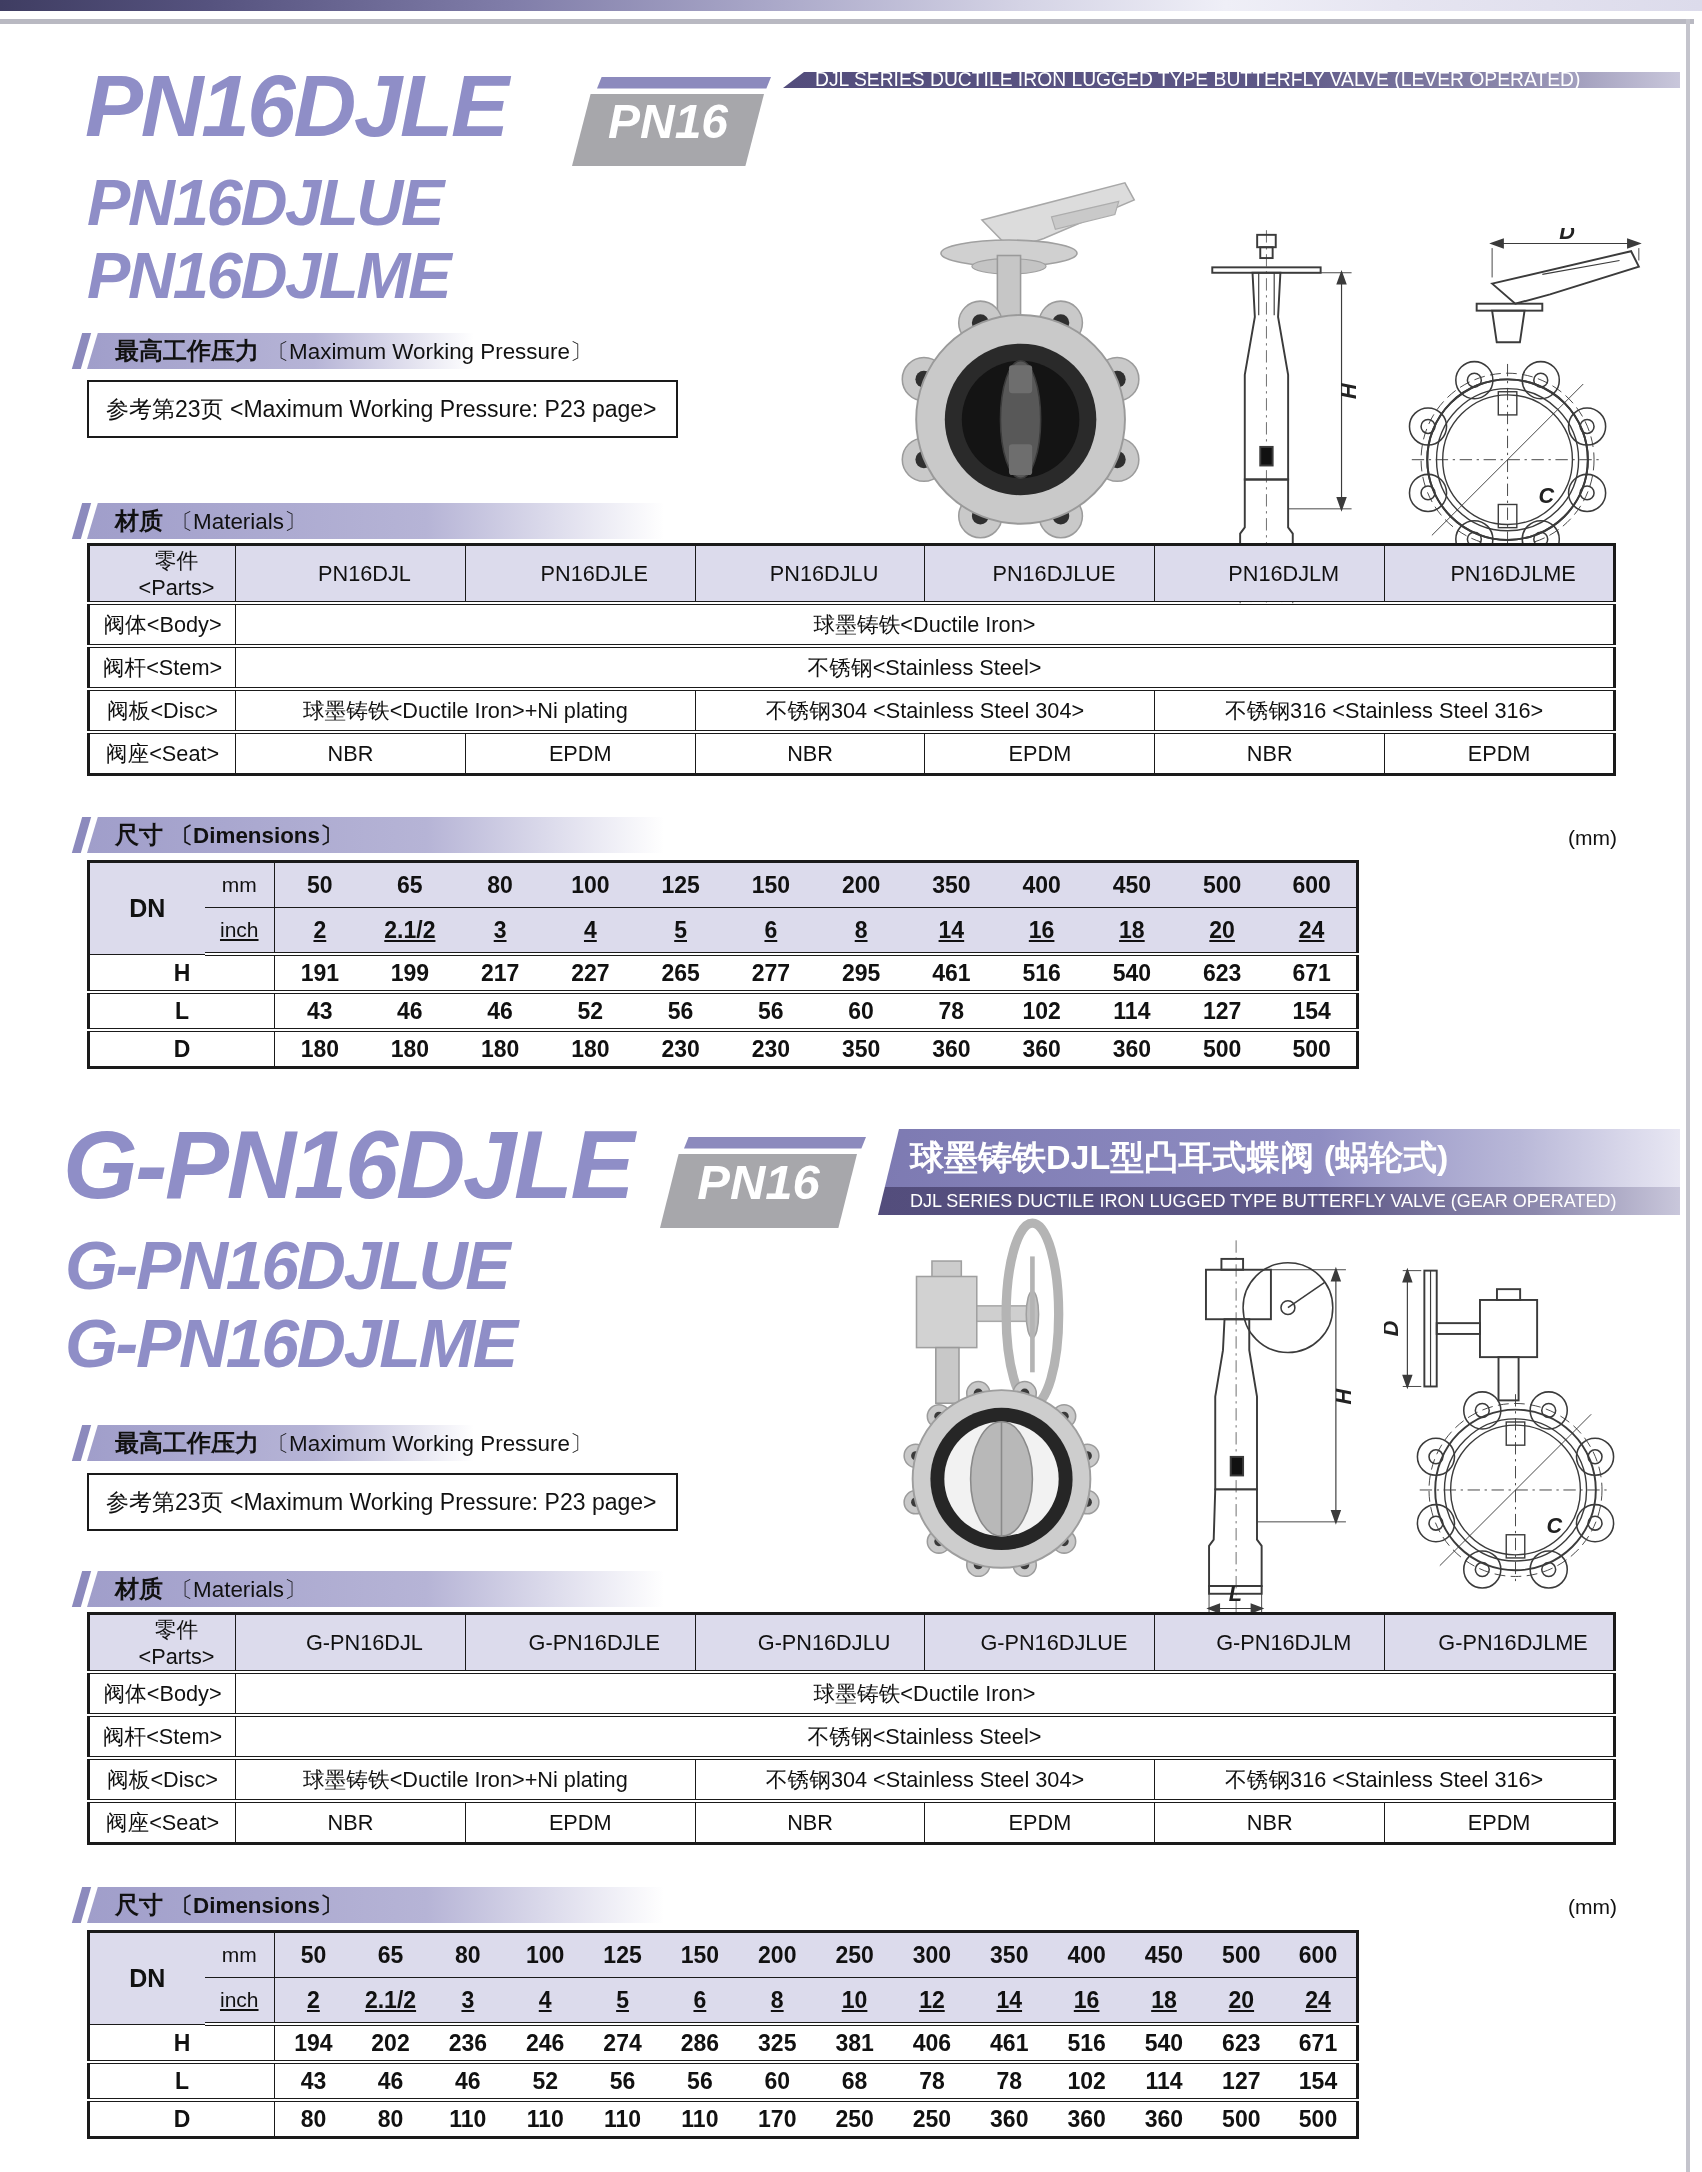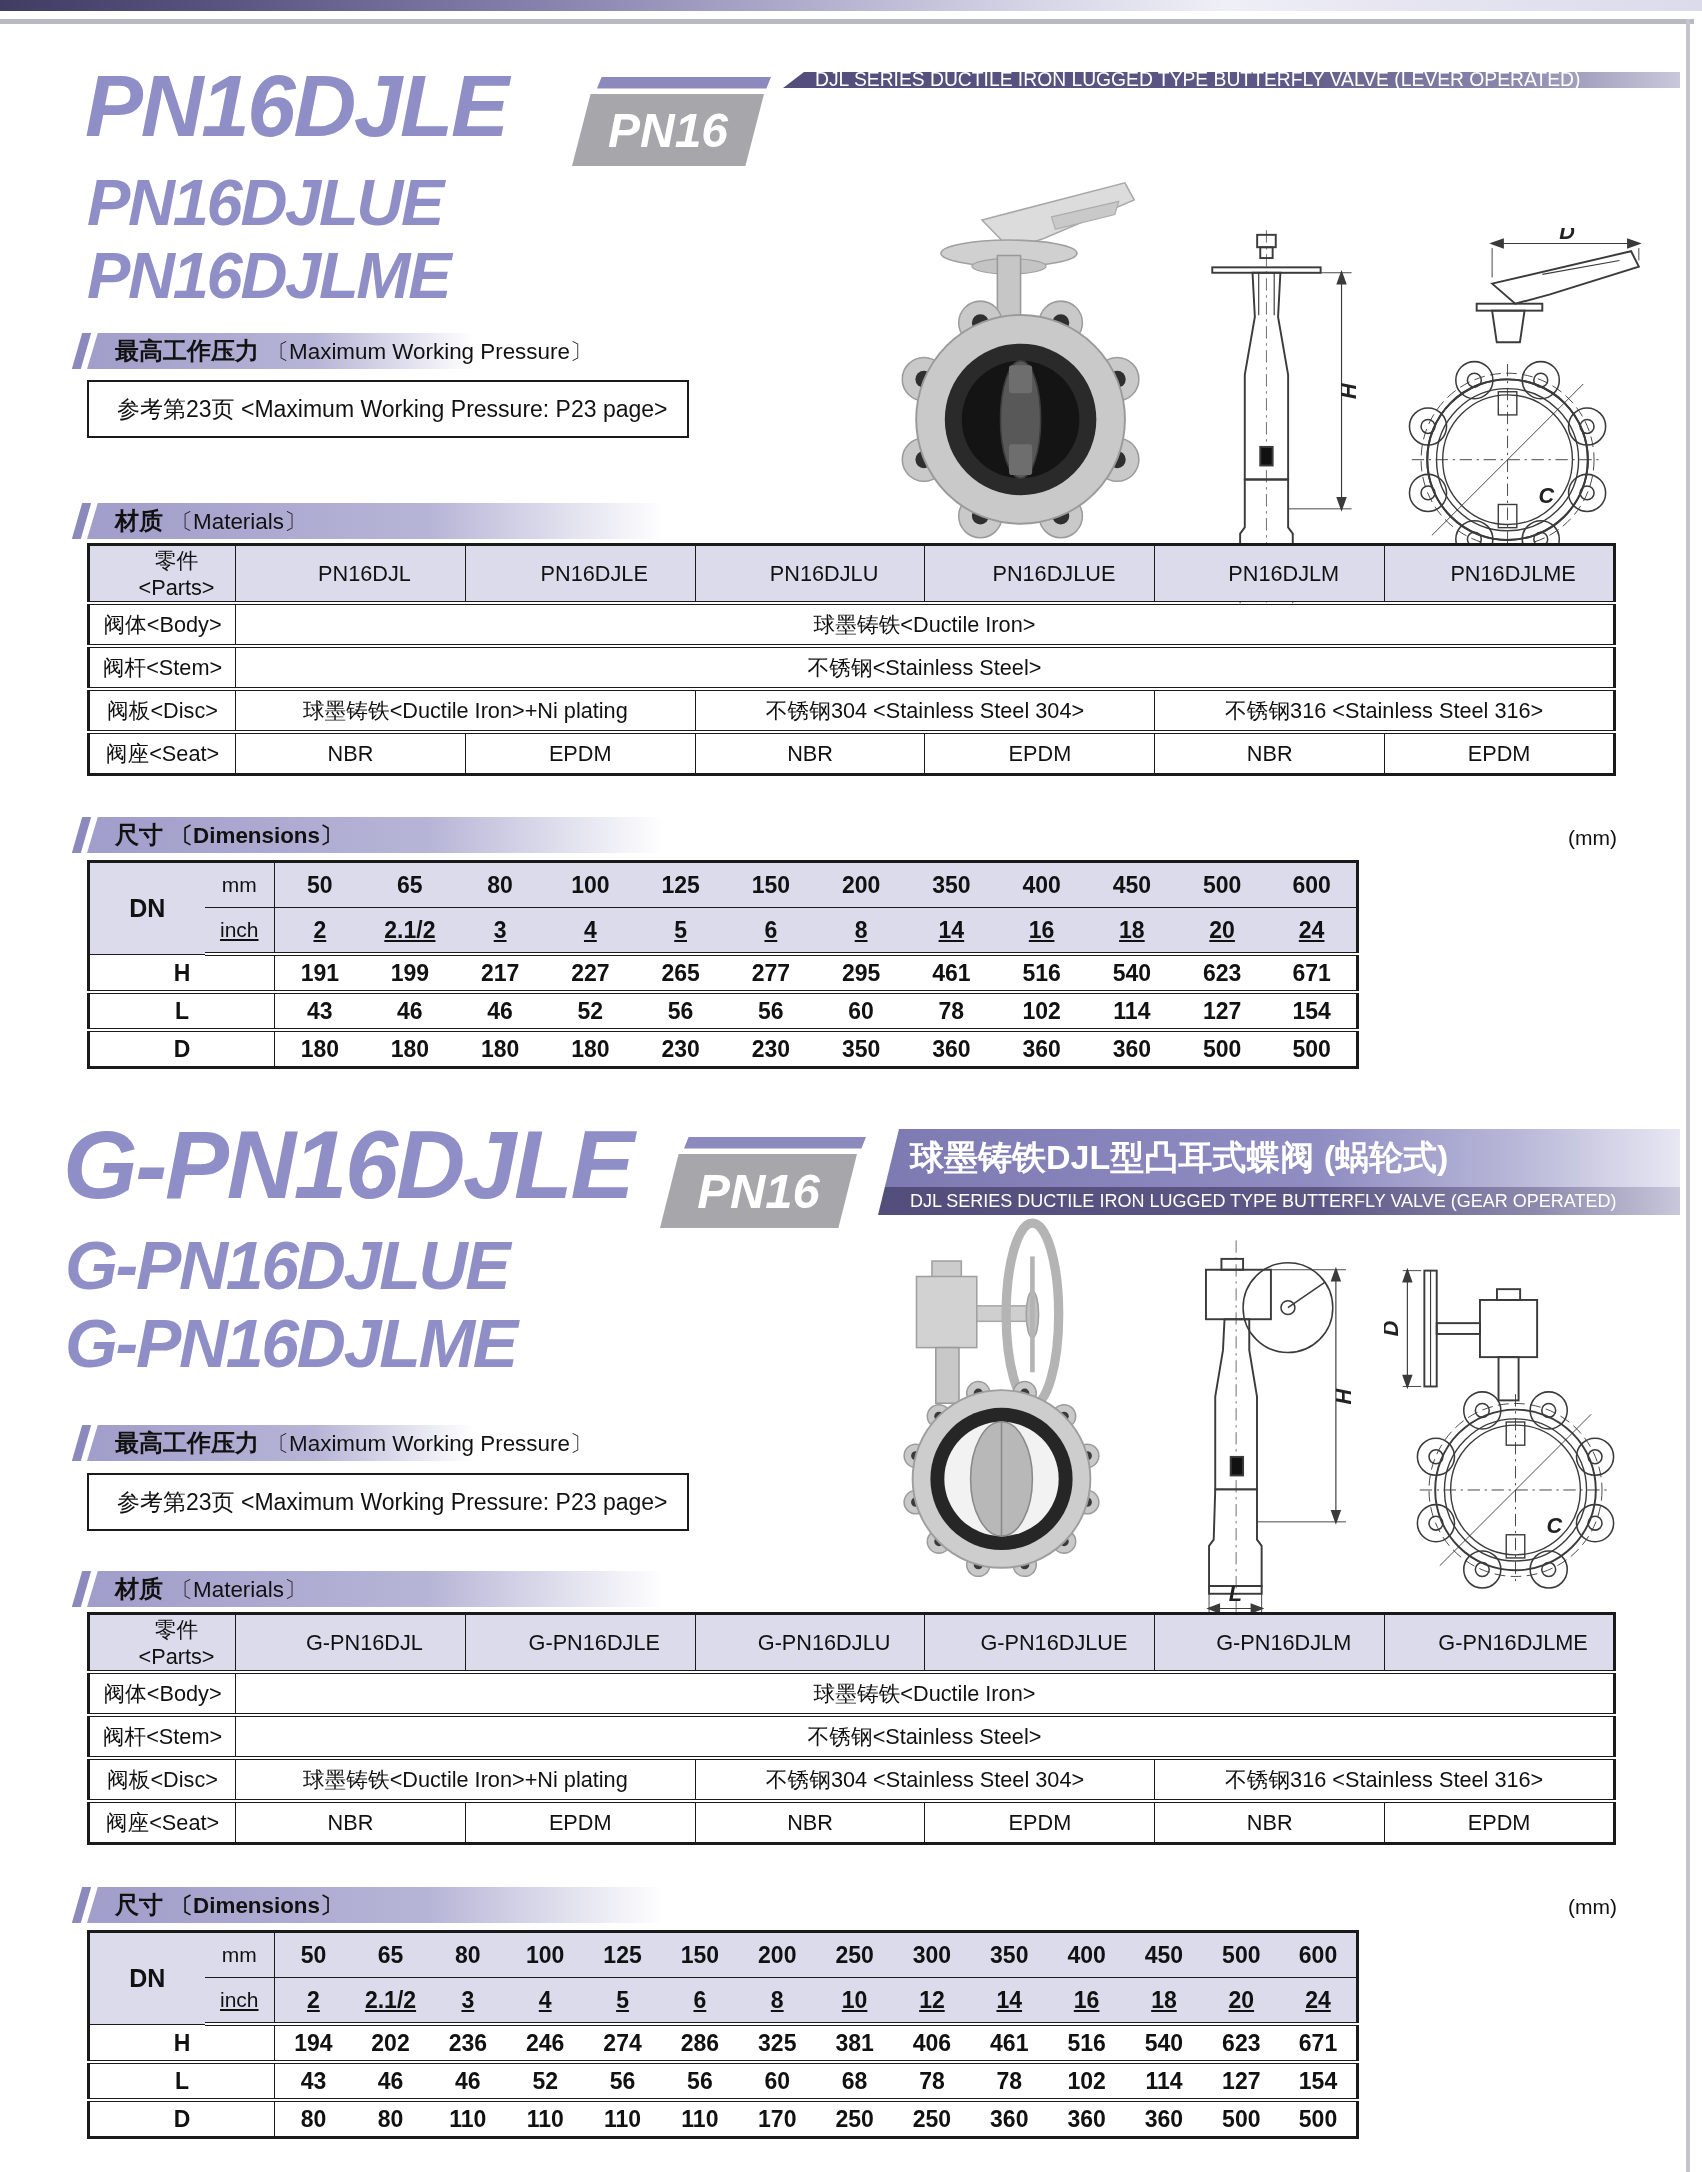--- a/index.html
+++ b/index.html
@@ -8,35 +8,35 @@
   .abs{position:absolute;}
   
   .topbar{left:0;top:0;width:1702px;height:10.8px;
     background:linear-gradient(90deg,#3f3d62 0%,#55527e 12%,#807da9 30%,#a9a7c8 45%,#d4d3e5 60%,#efeff7 72%,#e6e5f1 82%,#dcdbeb 100%);}
   .toprule{left:0;top:19.3px;width:1694px;height:4.6px;background:#b9b9c2;}
   .rightrule{left:1686px;top:19.3px;width:3.9px;height:2153px;background:#c4c4cc;}
   
   .bigtitle{font-style:italic;font-weight:bold;color:#8f8ec7;letter-spacing:-2.3px;line-height:1;white-space:nowrap;}
   .tbar{background:#8c8abd;clip-path:polygon(4.6px 0,100% 0,calc(100% - 4.6px) 100%,0 100%);}
   .pnbadge{background:#a7a7ab;clip-path:polygon(18.6px 0,100% 0,calc(100% - 18.6px) 100%,0 100%);
-    display:flex;align-items:center;justify-content:center;color:#fff;font-style:italic;font-weight:bold;}
+    display:flex;justify-content:center;color:#fff;font-style:italic;font-weight:bold;}
   .hdrblock{clip-path:polygon(21px 0,100% 0,100% 100%,0 100%);}
   .cnband{display:flex;align-items:center;padding-left:32px;color:#fff;font-weight:bold;
     background:linear-gradient(90deg,#7d7ab2 0%,#8f8dc2 55%,#b9b8d8 80%,#e8e7f3 100%);}
   .enband{display:flex;align-items:center;padding-left:32px;color:#fff;
     background:linear-gradient(90deg,#534d7c 0%,#5d5786 55%,#8d89ad 82%,#c9c7db 100%);}
   
   .hband{display:flex;align-items:center;padding-left:28px;height:36px;
     clip-path:polygon(10.8px 0,100% 0,100% 100%,0 100%);
     background:linear-gradient(90deg,#a09eca 0%,#b6b4d6 40%,#ffffff 68%);}
   .hband .cnb{font-weight:bold;font-size:24px;}
   .hband .enb{font-size:22.4px;margin-left:7.7px;}
   .hband .enb.b{font-weight:bold;}
   .notch{width:8.5px;height:36px;background:#8c8abd;transform:skewX(-16deg);}
-  .notebox{border:2.3px solid #1a1a1a;display:flex;align-items:center;padding-left:28px;font-size:23px;background:#fff;}
+  .notebox{border:2.3px solid #1a1a1a;display:flex;align-items:center;padding-left:17px;font-size:23px;background:#fff;}
   .unitnote{font-size:21px;text-align:right;}
   
   table{border-collapse:collapse;table-layout:fixed;}
   td{vertical-align:middle;text-align:center;padding:0;overflow:hidden;}
   .mats{border:3.1px solid #1a1a1a;width:1529px;}
   .mats td{border:1.9px solid #1a1a1a;font-size:21.7px;background:#fff;}
   .mats tr+tr td{border-top:4.6px double #1a1a1a;}
   .mats tr.hr td{background:#dcdbec;height:46px;padding-left:28px;}
   .mats tr.mrow td{height:39px;}
   .dims{border:3.1px solid #1a1a1a;width:1272px;}

